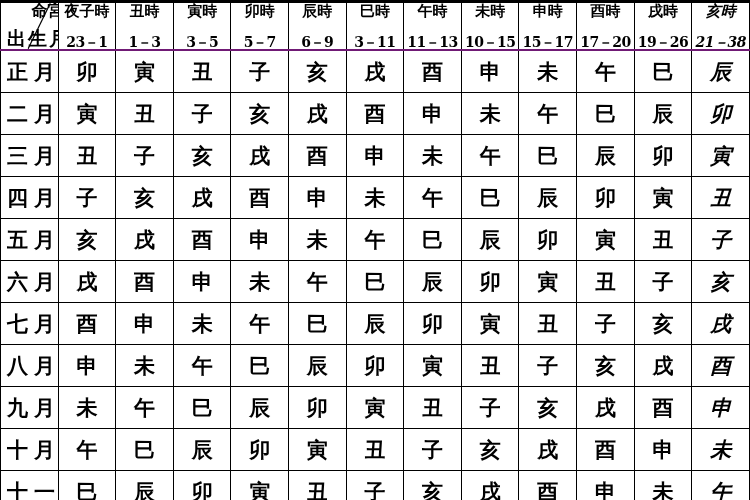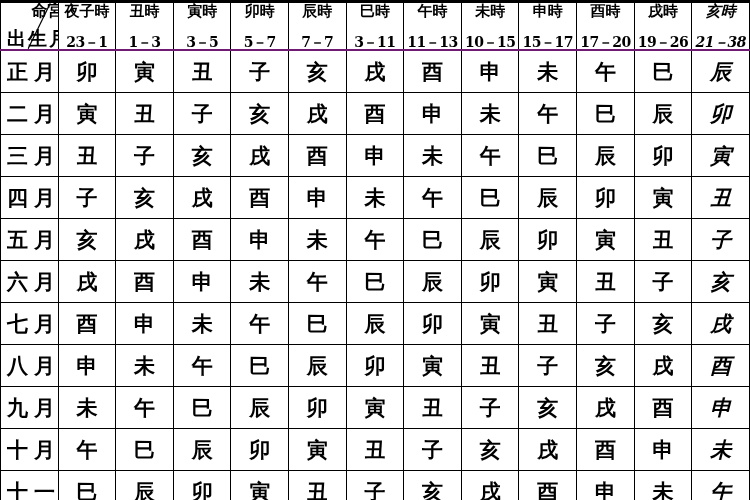--- a/index.html
+++ b/index.html
@@ -174,21 +174,21 @@
         </td>
         <td class="timehead">
           <div class="th-wrap">
             <div class="th-top">卯時</div>
             <div class="th-bottom">5－7</div>
           </div>
         </td>
         <td class="timehead">
           <div class="th-wrap">
             <div class="th-top">辰時</div>
-            <div class="th-bottom">7－7</div>
+            <div class="th-bottom">6－9</div>
           </div>
         </td>
         <td class="timehead">
           <div class="th-wrap">
             <div class="th-top">巳時</div>
             <div class="th-bottom">3－11</div>
           </div>
         </td>
         <td class="timehead">
           <div class="th-wrap">

